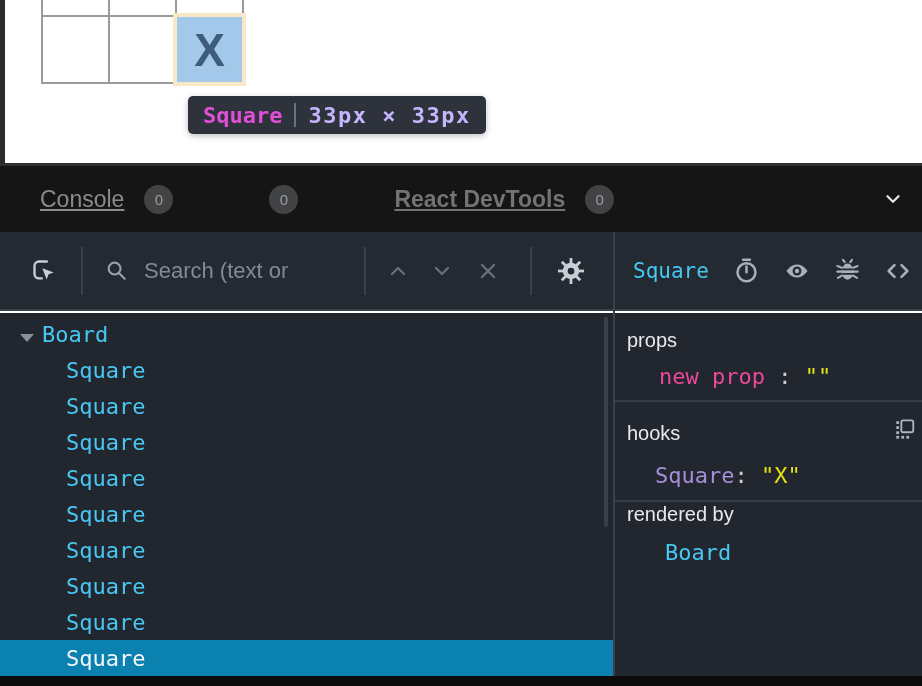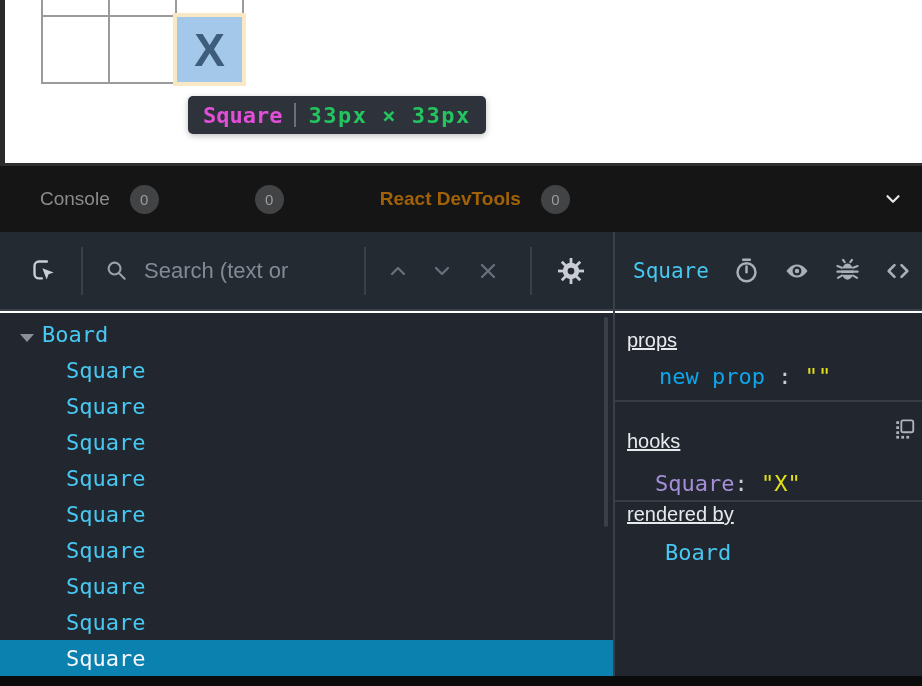--- a/index.html
+++ b/index.html
@@ -21,29 +21,29 @@
   .cell-mark { font-family:"Liberation Sans","DejaVu Sans",sans-serif; font-weight:700;
                font-size:46px; color:#3e5d7c; }
 
   .inspect-tooltip { position:absolute; left:188px; top:96px; height:38px;
                      background:#2e323b; border-radius:5px; display:flex; align-items:center;
                      padding:0 15px; gap:12px; box-shadow:0 2px 6px rgba(0,0,0,.25);
                      font-family:"DejaVu Sans Mono","Liberation Mono",monospace;
                      font-weight:700; font-size:22px; white-space:nowrap; }
   .tooltip-name { color:#e14fd8; }
   .tooltip-sep  { width:2px; height:24px; background:#6a6f78; }
-  .tooltip-dims { color:#22c55e; letter-spacing:1.5px; }
+  .tooltip-dims { color:#c4b5fd; letter-spacing:1.5px; }
 
   
   .tabbar { position:absolute; left:0; top:163px; width:922px; height:69px;
             background:#151515; border-top:3px solid #2e2e2e;
             display:flex; align-items:center; padding-left:40px; gap:96px; }
   .tab { display:flex; align-items:center; gap:20px; cursor:default; }
-  .tab-label { font-size:19px; color:#8a8b8d; white-space:nowrap; }
-  .tab.active .tab-label { color:#a16207; font-weight:700; }
+  .tab-label { font-size:23px; color:#8a8b8d; white-space:nowrap;text-decoration:underline; }
+  .tab.active .tab-label { color:#737373; font-weight:700; }
   .tab-badge { min-width:29px; height:29px; border-radius:50%; background:#424345;
                color:#9a9b9d; font-size:15px; display:flex; align-items:center; justify-content:center; }
   .tabbar-chevron { position:absolute; right:18px; top:50%; transform:translateY(-50%); }
 
   
   .toolbar-left { position:absolute; left:0; top:232px; width:617px; height:79px;
                   background:#242a32; border-bottom:2px solid #3a4049;
                   display:flex; align-items:center; padding-left:30px; }
   .toolbar-right { position:absolute; left:615px; top:232px; width:307px; height:79px;
                    background:#242a32; border-bottom:2px solid #3a4049;
@@ -71,27 +71,27 @@
   .twisty::before { content:""; display:inline-block; width:0; height:0;
                     border-left:7px solid transparent; border-right:7px solid transparent;
                     border-top:8px solid #8a9099; }
   .tree-scrollthumb { position:absolute; right:5px; top:4px; width:4px; height:210px;
                       background:#39404a; border-radius:2px; }
 
   .inspector { position:absolute; left:615px; top:313px; width:307px; height:363px;
                background:#22272f; color:#e7e9ec; }
   .insp-section { position:relative; border-bottom:2px solid #363c45; padding:16px 10px 0 12px; }
   .sec-props { height:89px; }
-  .sec-hooks { height:100px; padding-top:28px; }
+  .sec-hooks { height:100px; padding-top:20px; }
   .sec-rendered { height:172px; border-bottom:none; padding-top:1px; }
-  .insp-header { font-size:20px; color:#e7e9ec;text-decoration:underline; }
+  .insp-header { font-size:20px; color:#e7e9ec; }
   .kv-row { font-family:"DejaVu Sans Mono","Liberation Mono",monospace; font-size:22px;
             margin-top:12px; padding-left:32px; white-space:nowrap; }
   .sec-hooks .kv-row { margin-top:18px; padding-left:28px; }
-  .kv-name-dim { color:#0ea5e9; }
+  .kv-name-dim { color:#ec4899; }
   .kv-name-hook { color:#a58fd8; }
   .kv-colon { color:#c9cdd3; }
   .kv-value { color:#e5e116; }
   .owner-link { font-family:"DejaVu Sans Mono","Liberation Mono",monospace; font-size:22px;
                 color:#47c8f2; margin-top:14px; padding-left:38px; cursor:pointer; }
   .hooks-copy-icon { position:absolute; right:6px; top:16px; }
 
   .bottom-strip { position:absolute; left:0; top:676px; width:922px; height:10px; background:#0b0b0b; }
 
   svg { display:block; }

